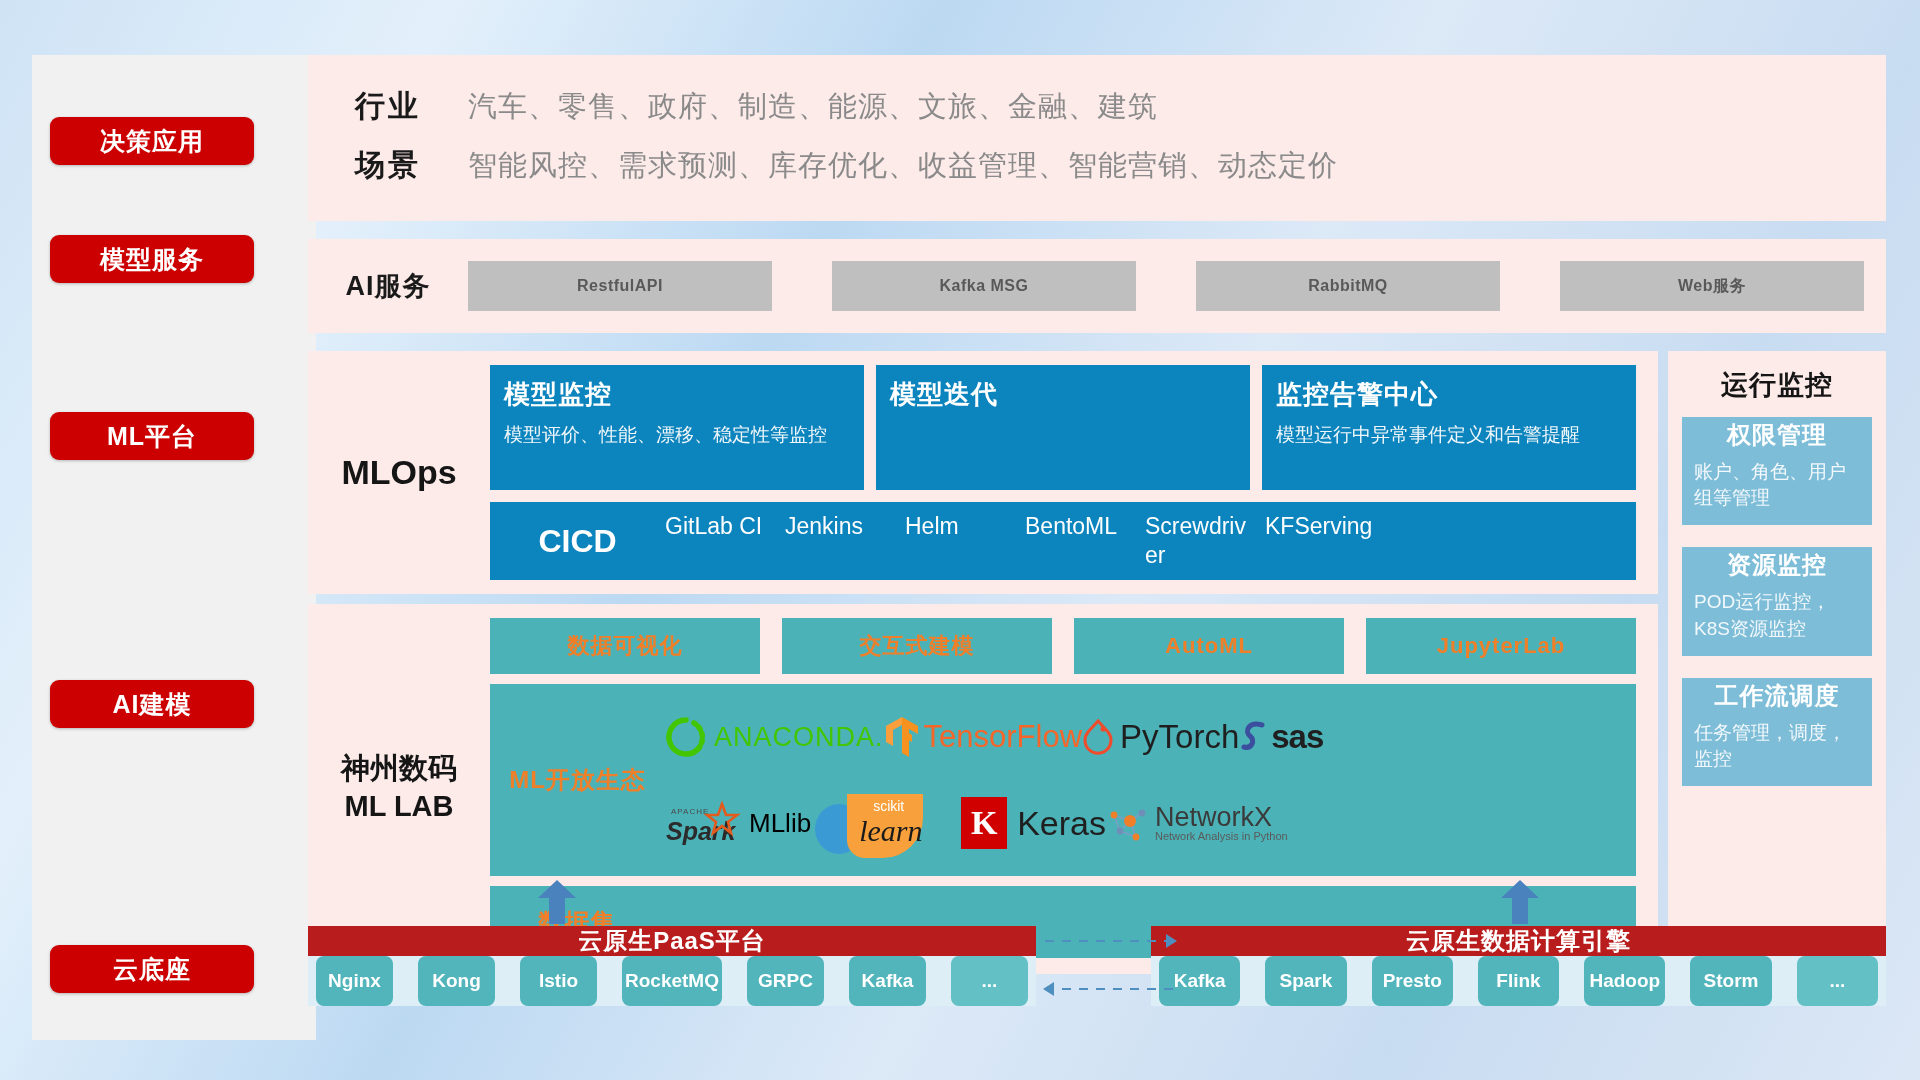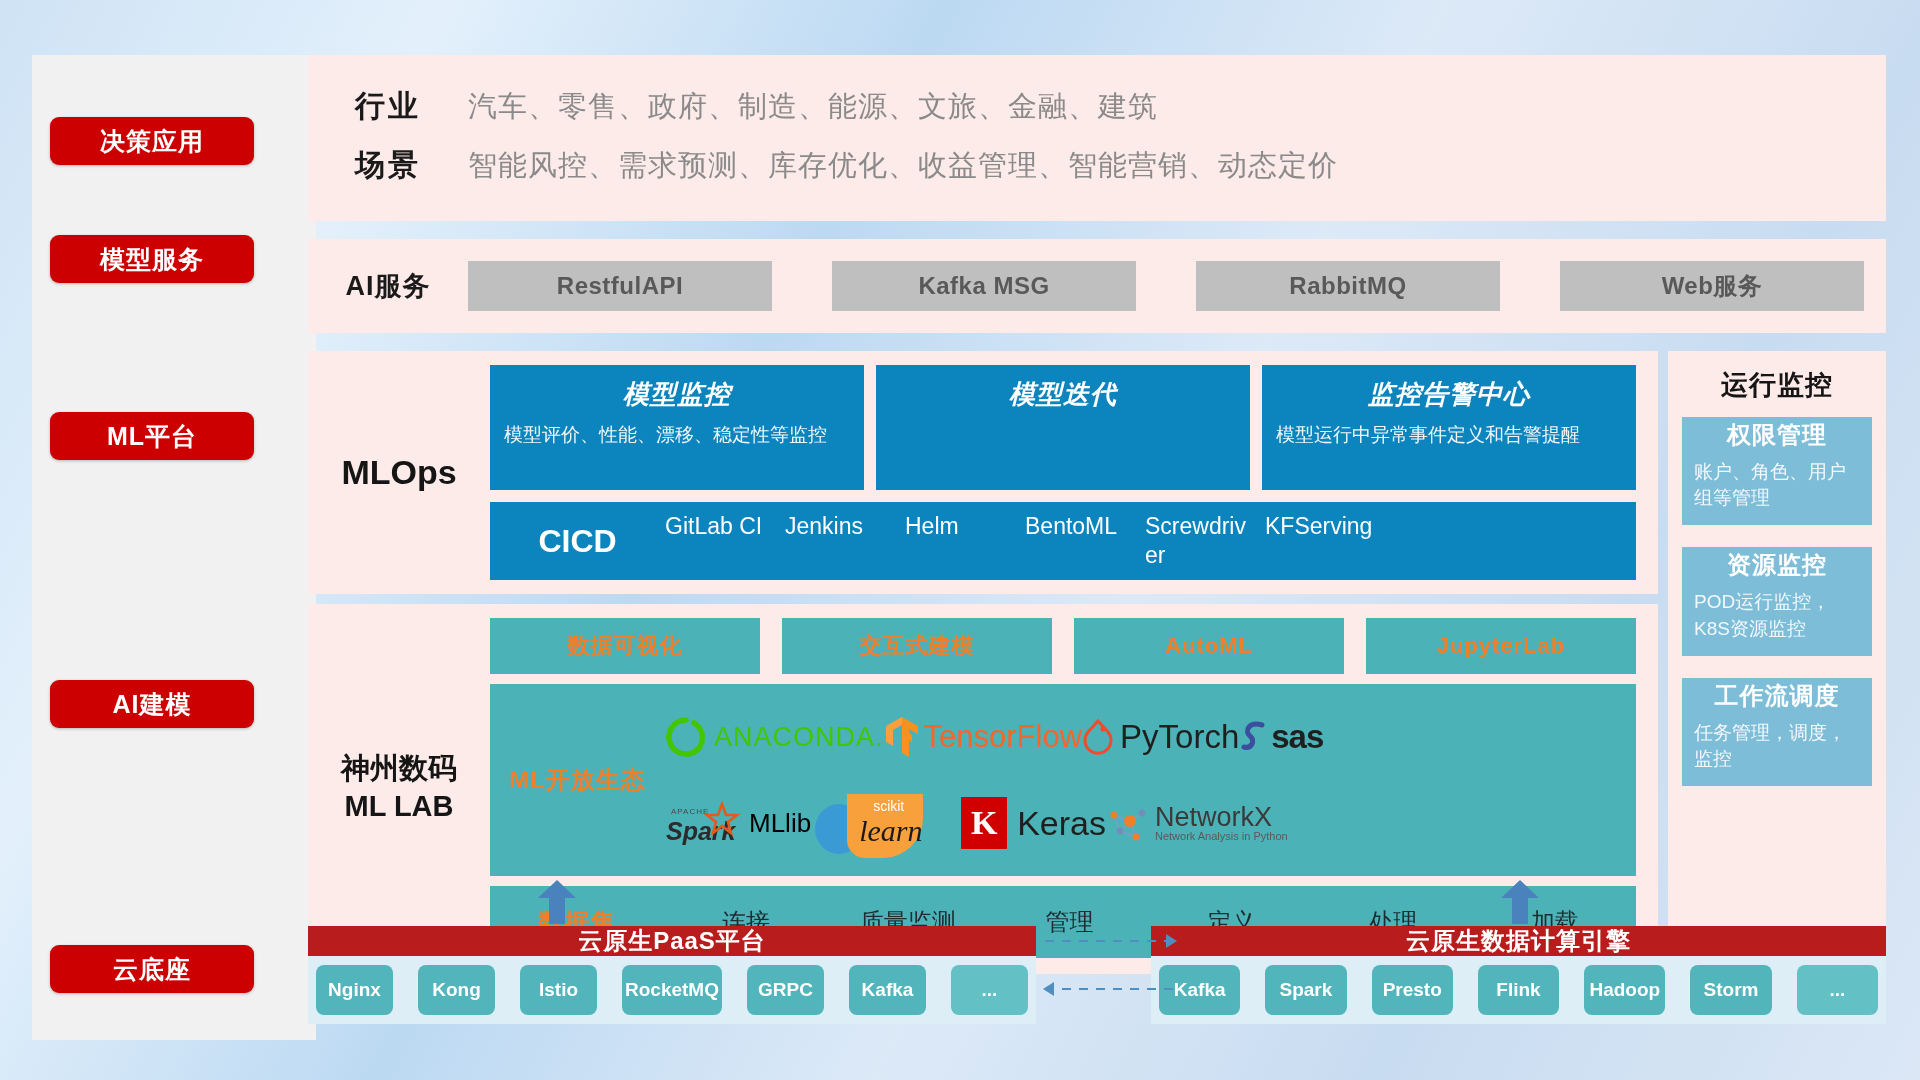--- a/index.html
+++ b/index.html
@@ -53,21 +53,21 @@
   .row-ai { margin-top: 18px; padding: 22px 0; display: flex; align-items: center; }
   .ai-key {
     width: 160px; flex: none; text-align: center;
     font-size: 27px; font-weight: bold; color: #1a1a1a; letter-spacing: 1px;
   }
   .ai-boxes { display: flex; flex: 1; gap: 0; padding-right: 22px; }
   .ai-box {
     flex: 1; margin-right: 60px; height: 50px;
     background: #bfbfbf; color: #595959;
     display: flex; align-items: center; justify-content: center;
-    font-size: 24px; font-weight: bold; letter-spacing: .5px; text-align: center;
+    font-size: 16px; font-weight: bold; letter-spacing: .5px; text-align: center;
   }
   .ai-box:last-child { margin-right: 0; }
 
   
   .row-mid { margin-top: 18px; display: flex; gap: 10px; align-items: stretch; }
   .mid-left { width: 1350px; flex: none; }
   .mid-right { flex: 1; }
 
   
   .block-mlops { display: flex; padding: 14px 22px 14px 0; }
@@ -75,22 +75,22 @@
     width: 182px; flex: none; display: flex; align-items: center; justify-content: center;
     font-size: 34px; font-weight: bold; color: #151515;
   }
   .mlops-body { flex: 1; }
   .mlops-cards { display: flex; gap: 12px; }
   .mlops-card {
     flex: 1; background: #0c84bd; color: #fff; padding: 12px 14px 16px 14px;
     min-height: 125px;
   }
   .mlops-card h4 {
-    text-align: center; font-size: 26px; font-weight: bold;
-    margin-bottom: 10px; letter-spacing: 1px; font-style: italic;
+    font-size: 26px; font-weight: bold;
+    margin-bottom: 10px; letter-spacing: 1px;
   }
   .mlops-card p { font-size: 19px; line-height: 1.38; color: #f0f7fb; }
 
   .cicd-bar {
     margin-top: 12px; background: #0c84bd; height: 78px;
     display: flex; align-items: center; overflow: hidden;
   }
   .cicd-title {
     width: 175px; flex: none; text-align: center;
     font-size: 32px; font-weight: bold; color: #fff;
@@ -167,21 +167,21 @@
     position: absolute; top: 0; width: 38px; height: 44px;
   }
   .arrow-up svg { display: block; }
 
   .cloud-hdr {
     background: #b91c1c; height: 30px; color: #fff;
     display: flex; align-items: center; justify-content: center;
     font-size: 24px; font-weight: bold; letter-spacing: 1px;
   }
   .chips {
-    background: #ddeef7; padding: 9px 8px; display: flex; gap: 25px;
+    background: #ddeef7; padding: 0 8px; display: flex; gap: 25px;
   }
   .chip {
     flex: 1; height: 50px; background: #51b5bb; border-radius: 8px;
     color: #fff; font-size: 19px; font-weight: bold;
     display: flex; align-items: center; justify-content: center;
     text-align: center; line-height: 1.12; padding: 0 3px;
   }
   .chip.pale { background: #63c0c4; }
 
   .dashes { position: absolute; left: 1045px; top: 940px; width: 130px; }
@@ -361,28 +361,20 @@
                       <span style="color:#5a5a5a;font-size:11px">Network Analysis in Python</span>
                     </div>
                   </div>
                 </div>
 
               </div>
             </div>
 
             <div class="dataset-bar">
               <div class="ds-key">数据集</div>
-              <div class="ds-items">
-                <div class="ds-item">连接</div>
-                <div class="ds-item">质量监测</div>
-                <div class="ds-item">管理</div>
-                <div class="ds-item">定义</div>
-                <div class="ds-item">处理</div>
-                <div class="ds-item">加载</div>
-              </div>
             </div>
 
           </div>
         </div>
       </div>
 
       <div class="mid-right pinkband">
         <div class="mon-title">运行监控</div>
         <div class="mon-card">
           <h5>权限管理</h5>

